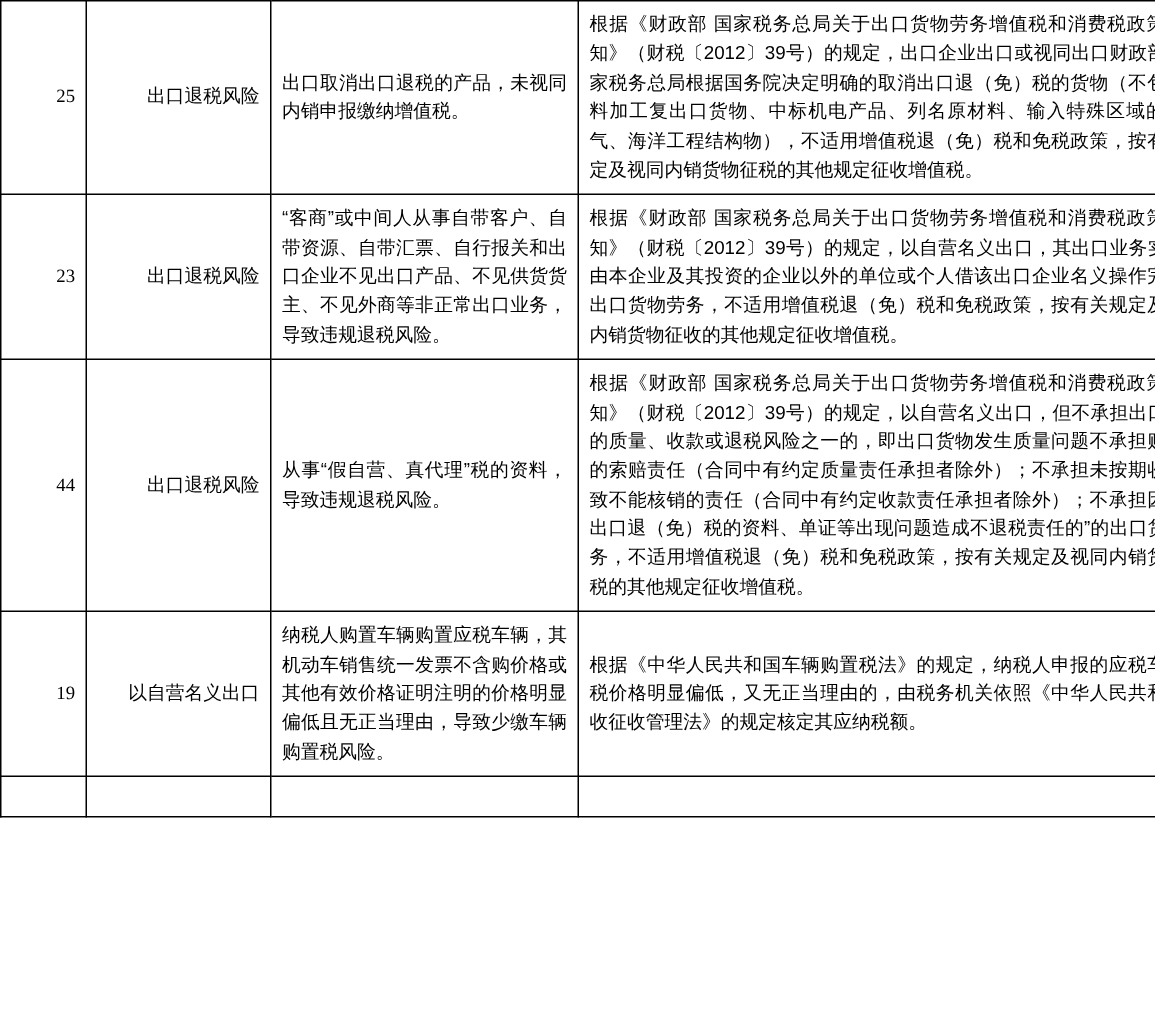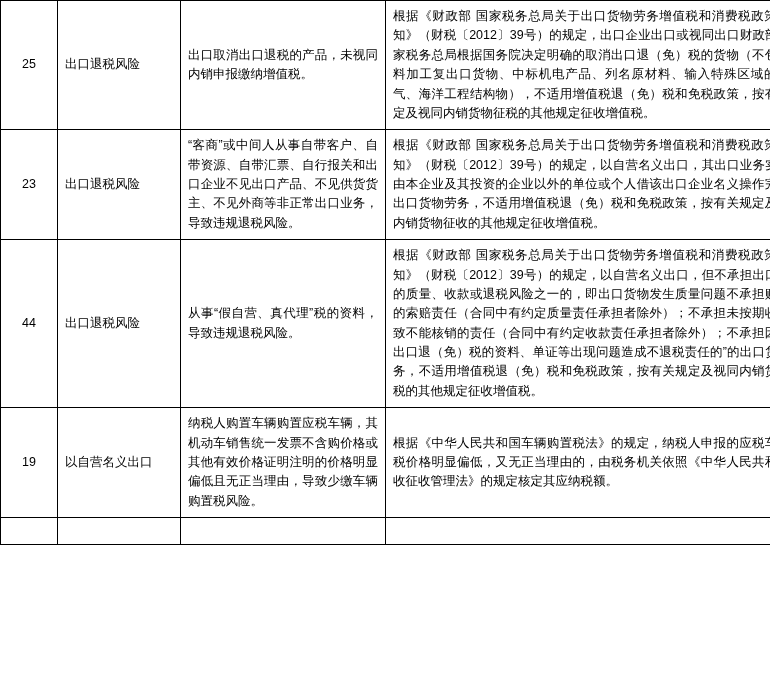--- a/index.html
+++ b/index.html
@@ -23,27 +23,28 @@
   #risk-table td {
     border: 1px solid #000000;
     vertical-align: middle;
     padding: 6px 7px;
     font-size: 12.5px;
     line-height: 1.55;
     word-break: break-all;
   }
   td.col-no {
     width: 42px;
-    text-align: center;
+    text-align: right;
     vertical-align: middle;
     font-size: 13px;
+    font-family: Liberation Serif, serif;
   }
   td.col-name {
     width: 108px;
-    text-align: left;
+    text-align: right;
     vertical-align: middle;
     font-size: 12.5px;
     line-height: 1.5;
   }
   td.col-desc {
     width: 190px;
     text-align: justify;
     text-justify: inter-ideograph;
     vertical-align: middle;
   }

